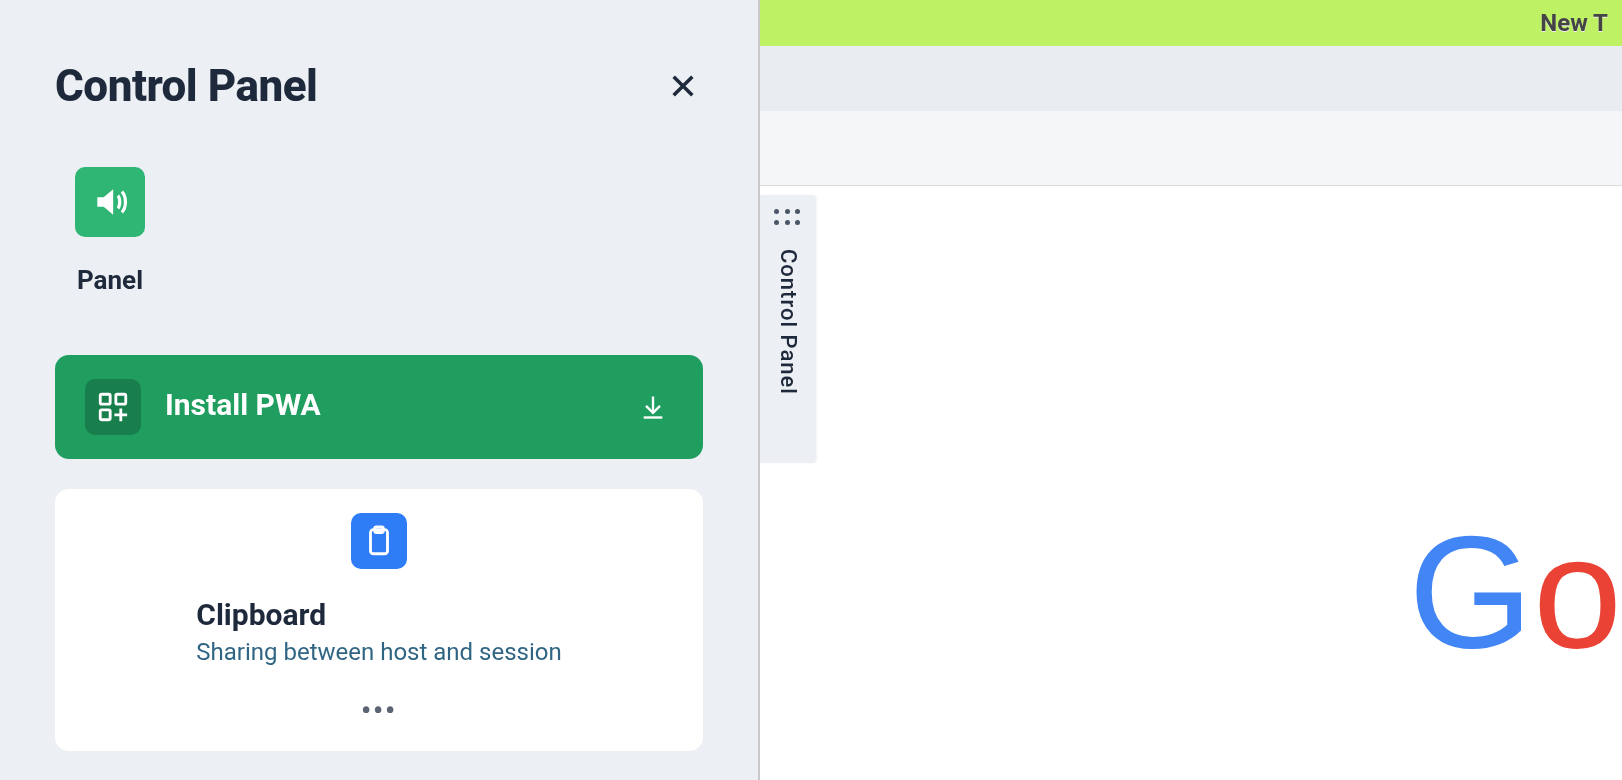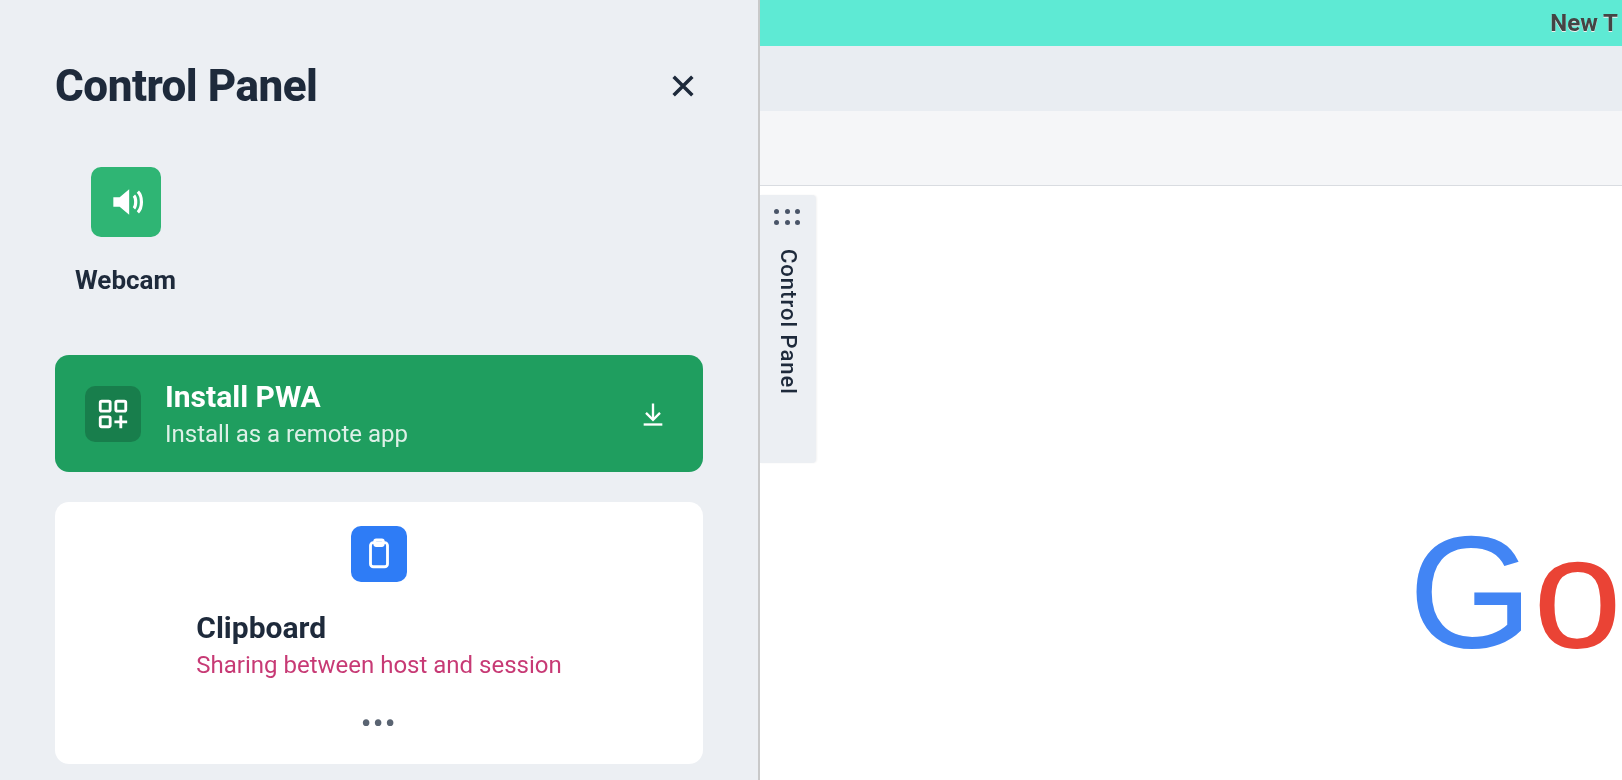--- a/index.html
+++ b/index.html
@@ -73,38 +73,38 @@
     border-radius: 10px;
     display: flex; align-items: center; justify-content: center;
     flex-shrink: 0;
   }
   .card-green .card-icon { background: rgba(0,0,0,0.2); }
   .card-white .card-icon { background: #2e7cf6; }
   .card-icon svg { width: 34px; height: 34px; stroke: #fff; fill: none; stroke-width: 2; }
   .card-text { flex: 1; }
   .card-title { font-size: 30px; font-weight: 700; margin-bottom: 6px; }
   .card-sub   { font-size: 24px; opacity: 0.85; }
-  .card-white .card-sub { color: #be185d; }
+  .card-white .card-sub { color: #0c4a6e; }
   .card-action { width: 40px; display:flex; align-items:center; justify-content:center; }
   .card-action svg { width: 28px; height: 28px; stroke: #fff; stroke-width: 2; fill:none; }
   .dots { color: #5a6472; font-size: 28px; letter-spacing: 2px; font-weight: 700; }
 
   
   .remote {
     flex: 1;
     height: 780px;
     display: flex; flex-direction: column;
     background: #fff;
     position: relative;
   }
   .remote-topbar {
     height: 46px;
-    background: #5eead4;
+    background: #bef264;
     display:flex; align-items:center; justify-content:flex-end;
-    padding-right: 4px;
+    padding-right: 14px;
     font-size: 24px; font-weight: 700; color: #444;
     text-shadow: 0 1px 0 #eee;
   }
   .remote-row2 { height: 65px; background: #e9edf2; }
   .remote-row3 { height: 75px; background: #f5f6f8; border-bottom: 1px solid #d9dce1; }
 
   .side-tab {
     position: absolute;
     left: 0; top: 195px;
     width: 56px; height: 268px;
@@ -157,38 +157,37 @@
 
 
     <div class="toggle">
       <div class="toggle-box toggle-on">
         <svg viewBox="0 0 24 24">
           <path d="M4 9v6h4l6 5V4L8 9H4z" fill="#fff" stroke="none"></path>
           <path d="M17 8c1.5 1.5 1.5 6.5 0 8"></path>
             <path d="M19.5 5.5c3 3 3 10 0 13"></path>
         </svg>
       </div>
-      <div class="toggle-label">Webcam</div>
+      <div class="toggle-label">Panel</div>
     </div>
 
 
   </div>
 
   <div class="card card-green">
     <div class="card-icon">
       <svg viewBox="0 0 24 24">
         <rect x="3" y="3" width="7" height="7" rx="1"></rect>
           <rect x="14" y="3" width="7" height="7" rx="1"></rect>
         <rect x="3" y="14" width="7" height="7" rx="1"></rect>
         <path d="M17.5 13v9M13 17.5h9"></path>
       </svg>
     </div>
     <div class="card-text">
       <div class="card-title">Install PWA</div>
-      <div class="card-sub">Install as a remote app</div>
     </div>
     <div class="card-action">
       <svg viewBox="0 0 24 24">
         <path d="M12 3v13"></path>
           <path d="M6 11l6 6 6-6"></path>
           <path d="M4 21h16"></path>
       </svg>
     </div>
   </div>
 

